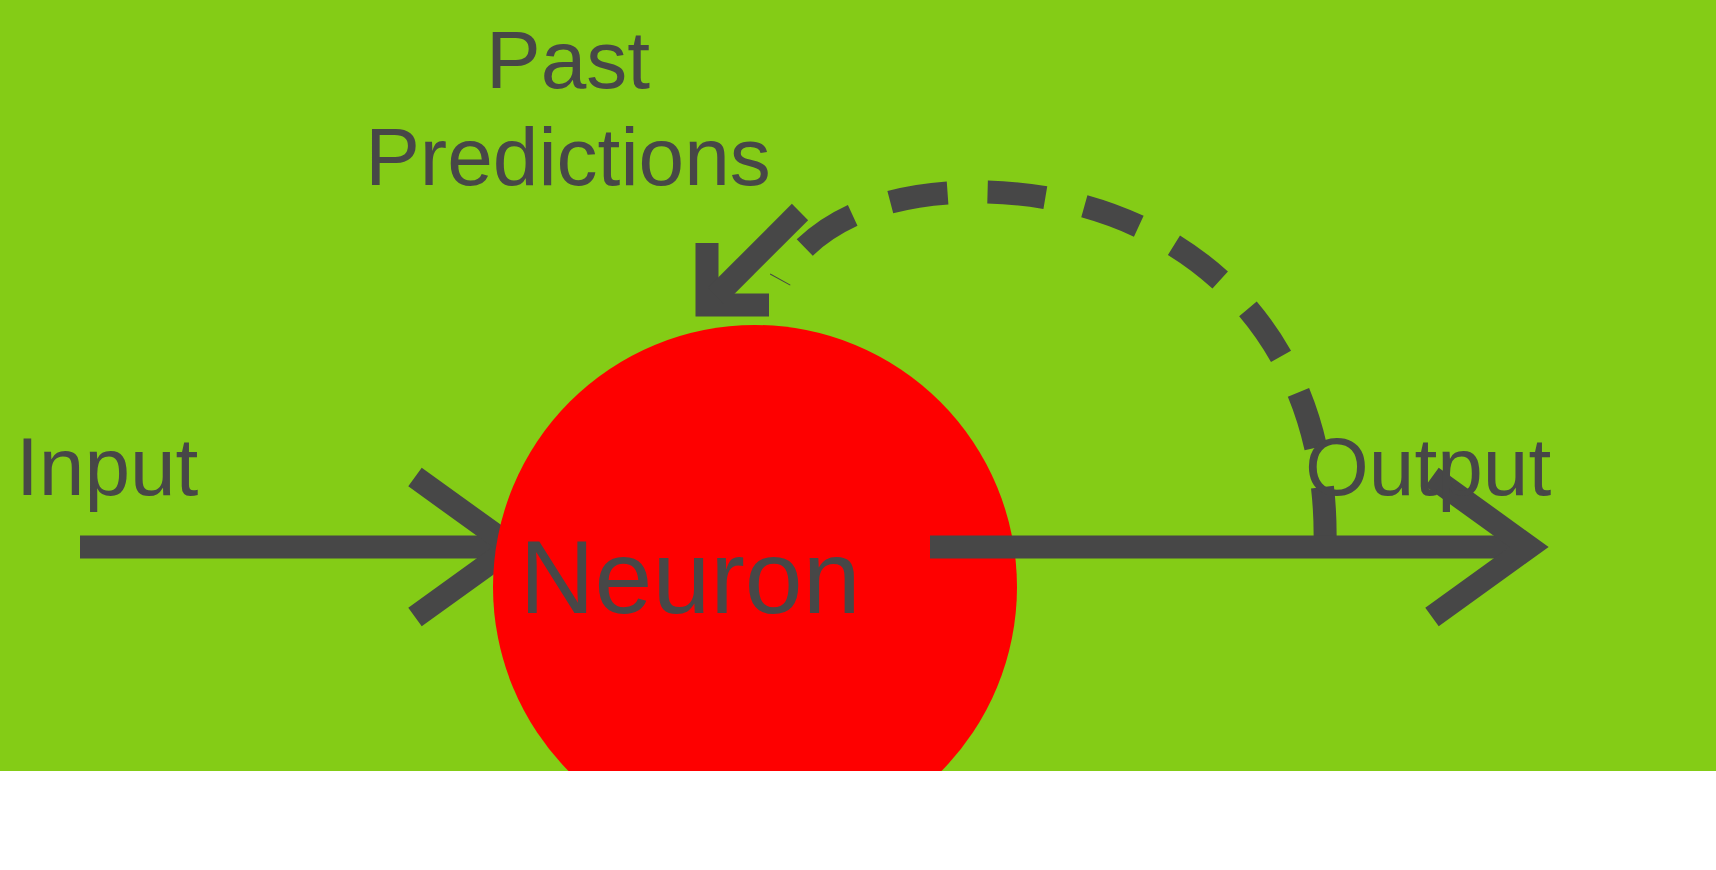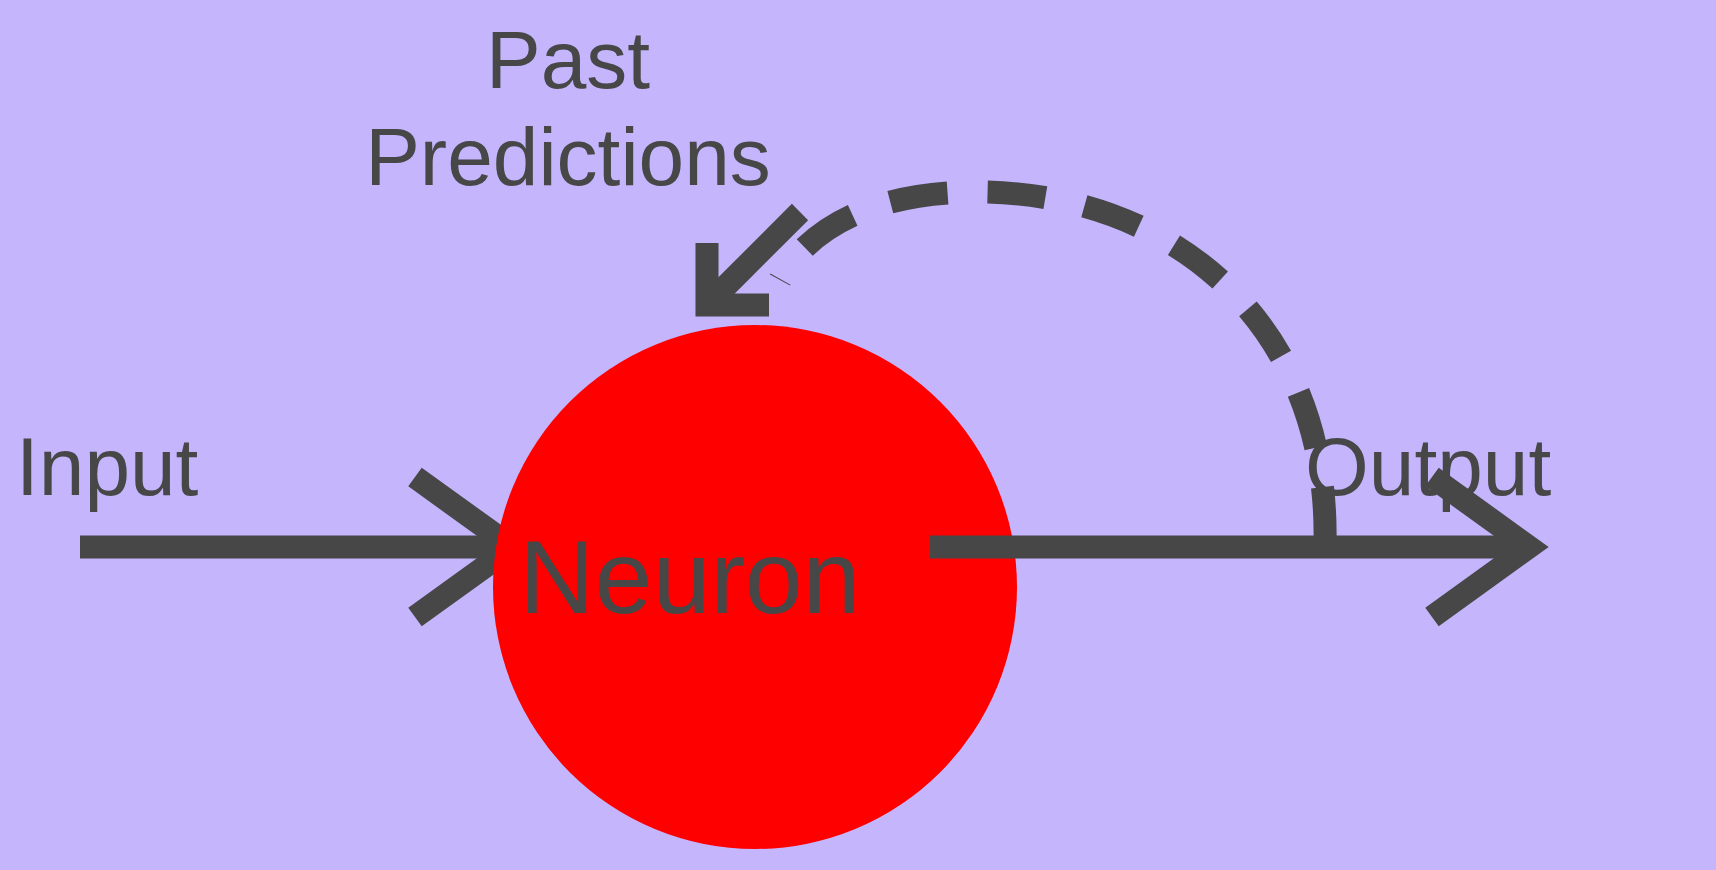--- a/index.html
+++ b/index.html
@@ -6,22 +6,22 @@
     margin: 0;
     padding: 0;
     background: #ffffff;
   }
   body {
     font-family: "Liberation Sans", sans-serif;
   }
   #canvas {
     position: relative;
     width: 1716px;
-    height: 870px;
-    background: #c4b5fd;
+    height: 771px;
+    background: #84cc16;
     overflow: hidden;
   }
   #diagram-svg {
     position: absolute;
     left: 0;
     top: 0;
     width: 1716px;
     height: 870px;
     display: block;
   }

